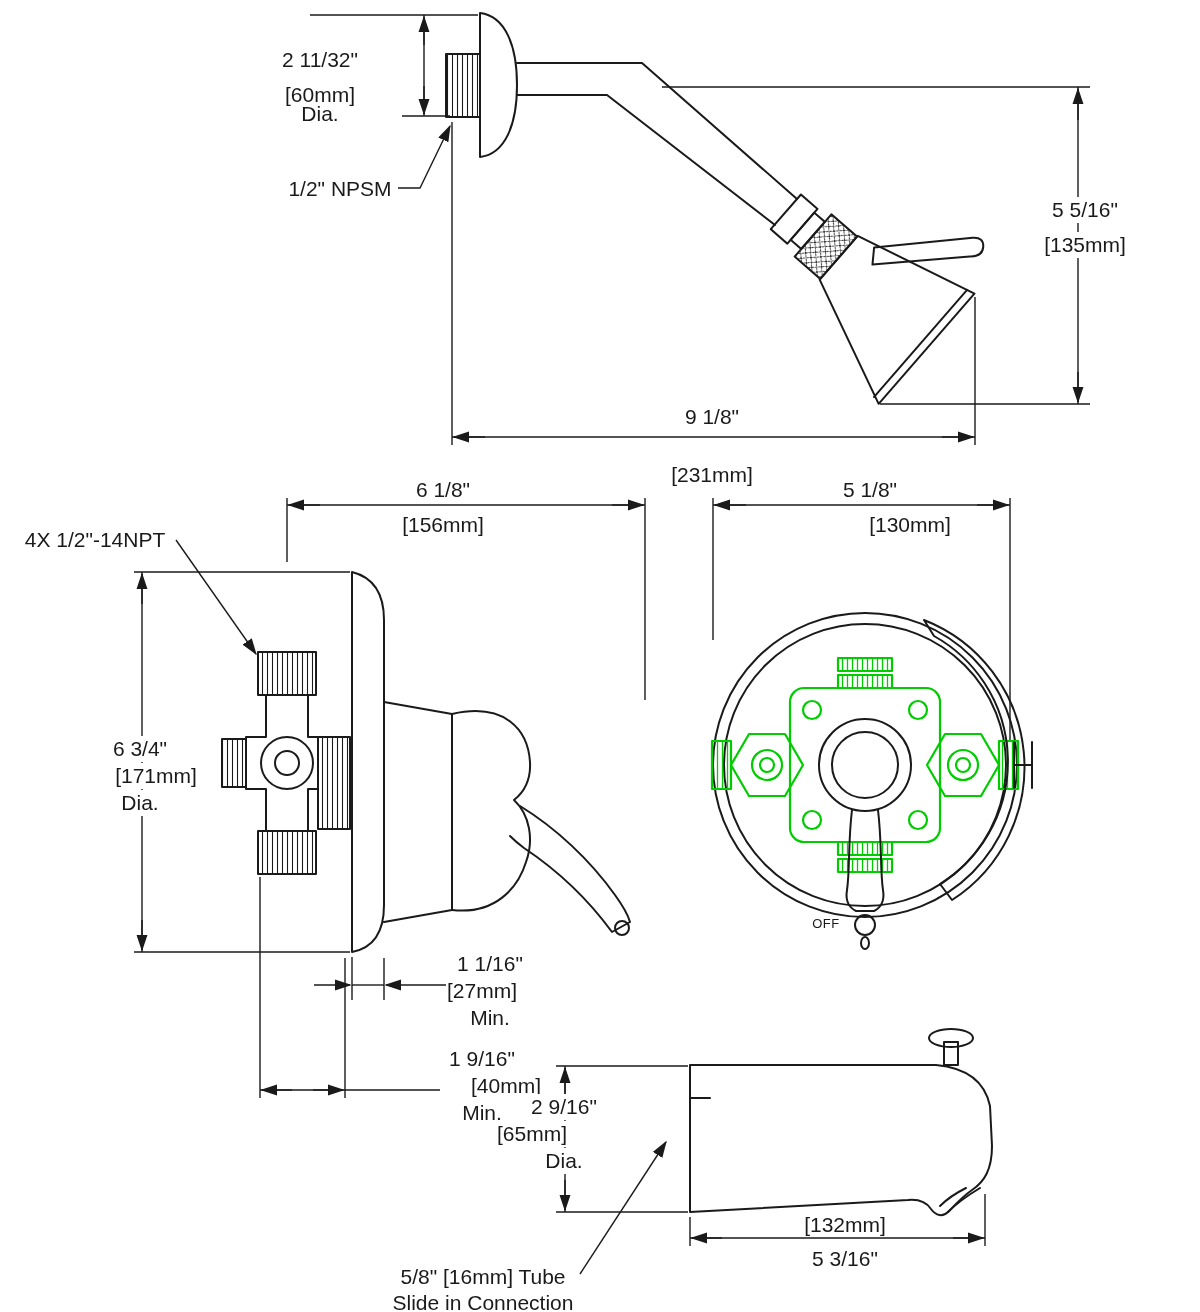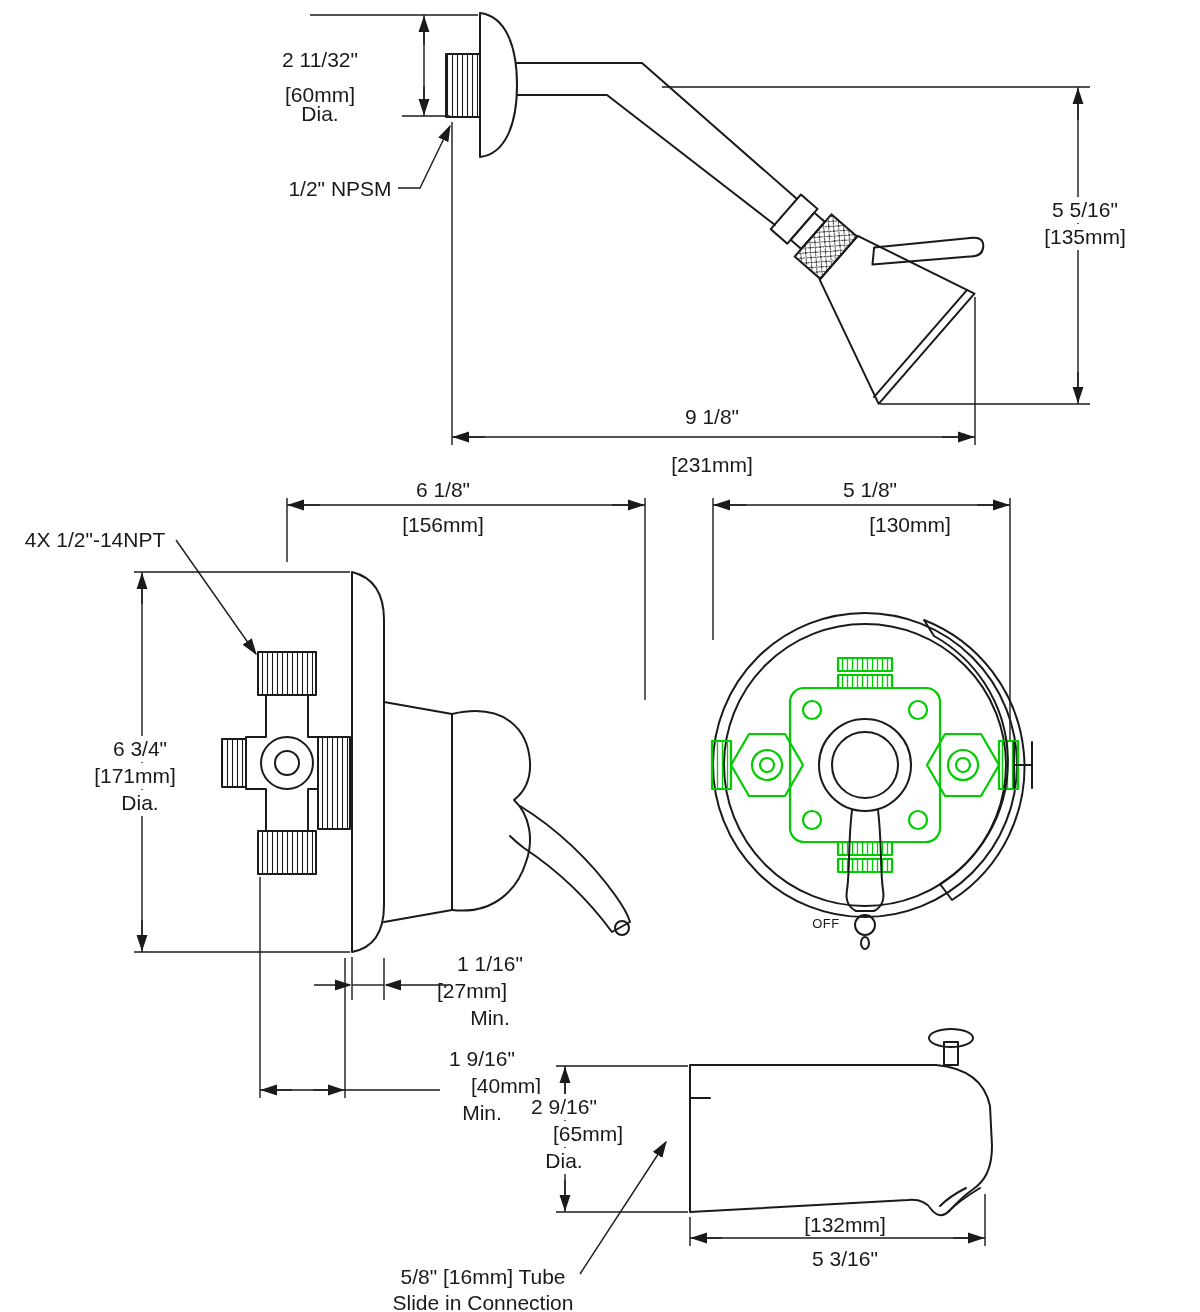--- a/index.html
+++ b/index.html
@@ -201,49 +201,49 @@
 </svg>
 
 <div class="labels">
   <div class="lbl" style="left:320px;top:47px">2 11/32"</div>
   <div class="lbl" style="left:320px;top:82px">[60mm]</div>
   <div class="lbl" style="left:320px;top:101px">Dia.</div>
 
   <div class="lbl" style="left:340px;top:176px">1/2" NPSM</div>
 
   <div class="lbl bg" style="left:1085px;top:197px">5 5/16"</div>
-  <div class="lbl bg" style="left:1085px;top:224px">[135mm]</div>
+  <div class="lbl bg" style="left:1085px;top:232px">[135mm]</div>
 
   <div class="lbl" style="left:712px;top:404px">9 1/8"</div>
-  <div class="lbl" style="left:712px;top:452px">[231mm]</div>
+  <div class="lbl" style="left:712px;top:462px">[231mm]</div>
 
   <div class="lbl" style="left:95px;top:527px">4X 1/2"-14NPT</div>
 
   <div class="lbl" style="left:443px;top:477px">6 1/8"</div>
   <div class="lbl" style="left:443px;top:512px">[156mm]</div>
 
   <div class="lbl bg" style="left:140px;top:736px">6 3/4"</div>
-  <div class="lbl bg" style="left:135px;top:763px">[171mm]</div>
+  <div class="lbl bg" style="left:156px;top:763px">[171mm]</div>
   <div class="lbl bg" style="left:140px;top:790px">Dia.</div>
 
   <div class="lbl" style="left:870px;top:477px">5 1/8"</div>
   <div class="lbl" style="left:910px;top:512px">[130mm]</div>
 
   <div class="lbl small" style="left:826px;top:916px">OFF</div>
 
   <div class="lbl" style="left:490px;top:951px">1 1/16"</div>
-  <div class="lbl" style="left:472px;top:978px">[27mm]</div>
+  <div class="lbl" style="left:482px;top:978px">[27mm]</div>
   <div class="lbl" style="left:490px;top:1005px">Min.</div>
 
   <div class="lbl" style="left:482px;top:1046px">1 9/16"</div>
   <div class="lbl" style="left:506px;top:1073px">[40mm]</div>
   <div class="lbl" style="left:482px;top:1100px">Min.</div>
 
   <div class="lbl bg" style="left:564px;top:1094px">2 9/16"</div>
-  <div class="lbl bg" style="left:588px;top:1121px">[65mm]</div>
+  <div class="lbl bg" style="left:532px;top:1121px">[65mm]</div>
   <div class="lbl bg" style="left:564px;top:1148px">Dia.</div>
 
   <div class="lbl" style="left:845px;top:1246px">5 3/16"</div>
   <div class="lbl" style="left:845px;top:1212px">[132mm]</div>
 
   <div class="lbl" style="left:483px;top:1264px">5/8" [16mm] Tube</div>
   <div class="lbl" style="left:483px;top:1290px">Slide in Connection</div>
 </div>
 
 </div>

